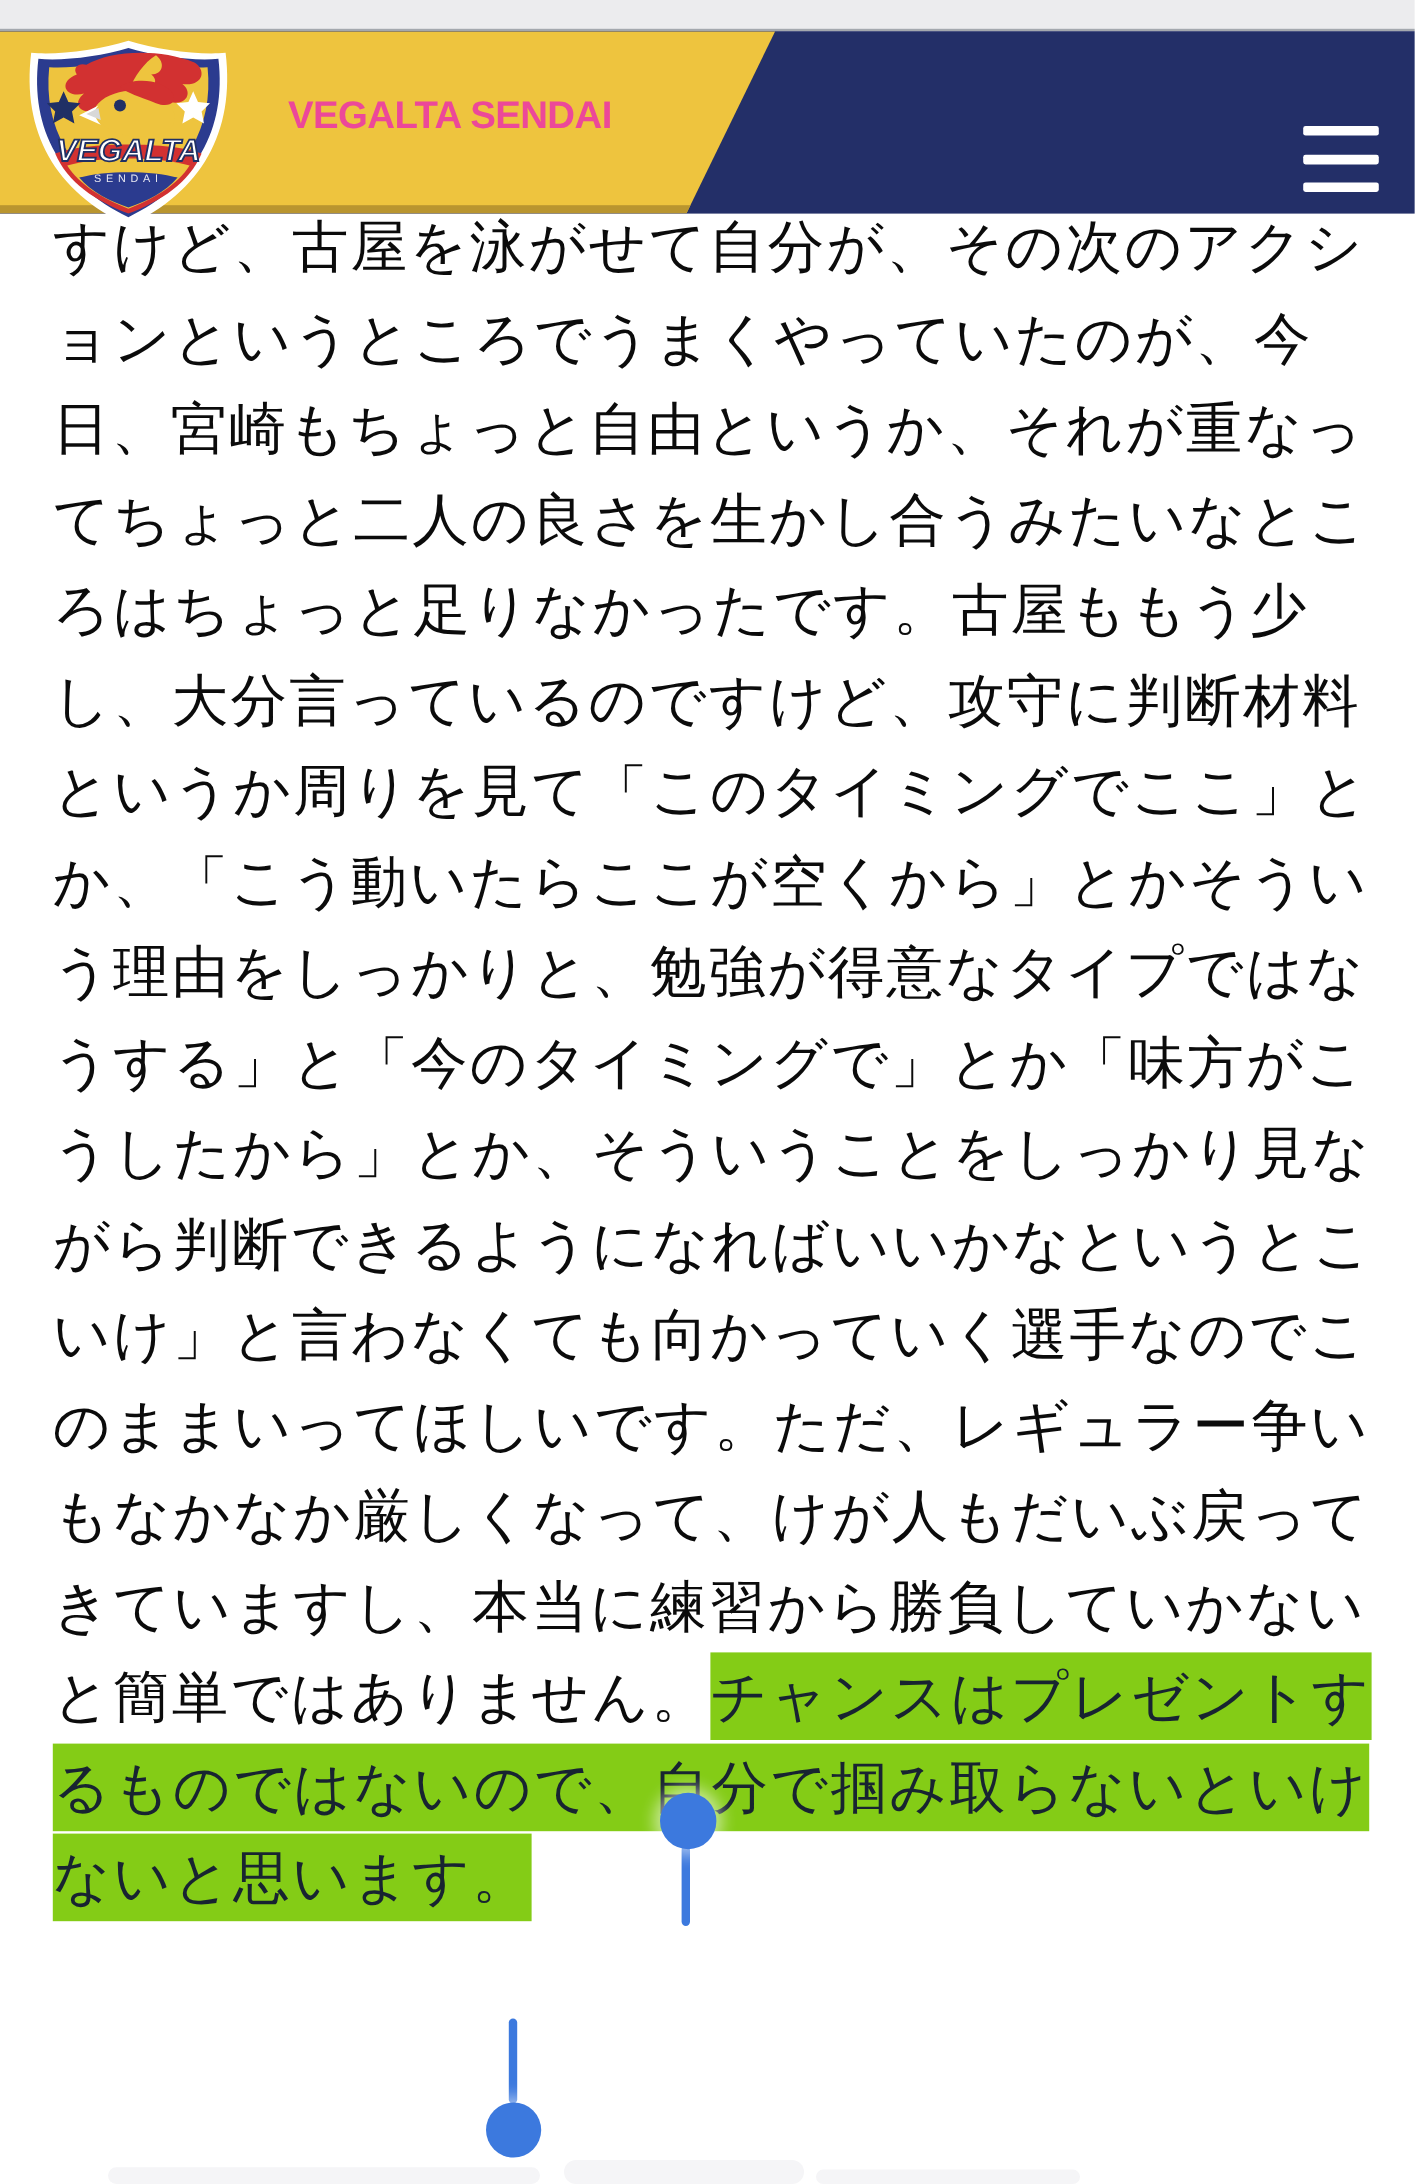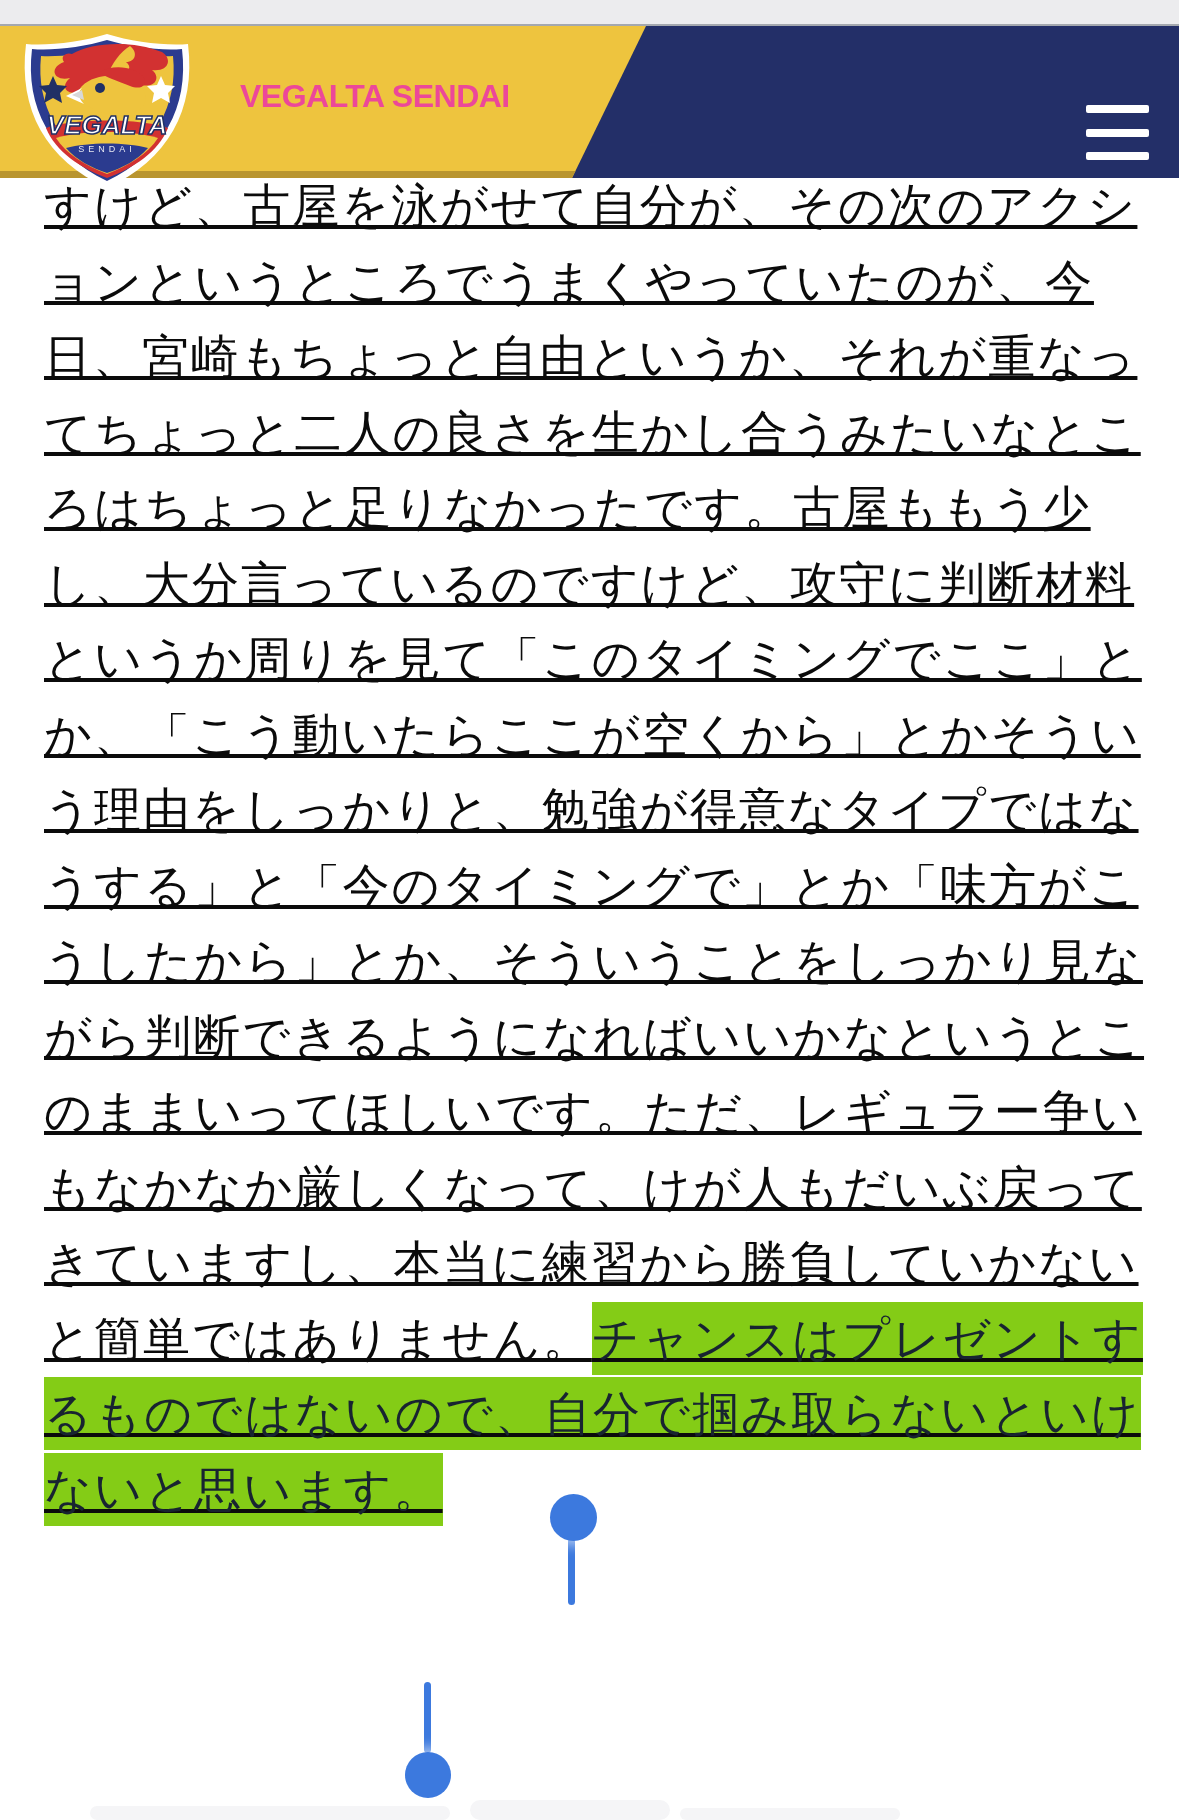--- a/index.html
+++ b/index.html
@@ -41,21 +41,21 @@
     background:none;border:none;padding:0;cursor:pointer;
   }
   .menu-btn .bar{width:63px;height:8px;background:#ffffff;border-radius:2px;}
   
   .article{
     position:absolute;left:0;top:168px;width:1179px;
     padding:0 30px 0 44px;box-sizing:border-box;
     font-size:47px;line-height:75.5px;letter-spacing:2px;
     color:#0b0b0b;
   }
-  .line{white-space:nowrap;height:75.5px;text-decoration:underline;}
+  .line{white-space:nowrap;height:75.5px;}
   .hl{
     background:#84cc16;color:#182431;
     padding:10px 0 10px 0;
   }
   
   .sel-bar{
     position:absolute;width:7px;background:#3c79de;border-radius:3.5px;
     box-shadow:0 0 12px 5px rgba(255,255,255,0.55);
   }
   .sel-dot{
@@ -130,20 +130,21 @@
     <div class="line"><span>日、宮崎もちょっと自由というか、それが重なっ</span></div>
     <div class="line"><span>てちょっと二人の良さを生かし合うみたいなとこ</span></div>
     <div class="line"><span>ろはちょっと足りなかったです。古屋ももう少</span></div>
     <div class="line"><span>し、大分言っているのですけど、攻守に判断材料</span></div>
     <div class="line"><span>というか周りを見て「このタイミングでここ」と</span></div>
     <div class="line"><span>か、「こう動いたらここが空くから」とかそうい</span></div>
     <div class="line"><span>う理由をしっかりと、勉強が得意なタイプではな</span></div>
     <div class="line"><span>うする」と「今のタイミングで」とか「味方がこ</span></div>
     <div class="line"><span>うしたから」とか、そういうことをしっかり見な</span></div>
     <div class="line"><span>がら判断できるようになればいいかなというとこ</span></div>
+    <div class="line"><span>いけ」と言わなくても向かっていく選手なのでこ</span></div>
     <div class="line"><span>のままいってほしいです。ただ、レギュラー争い</span></div>
     <div class="line"><span>もなかなか厳しくなって、けが人もだいぶ戻って</span></div>
     <div class="line"><span>きていますし、本当に練習から勝負していかない</span></div>
     <div class="line"><span>と簡単ではありません。</span><span class="hl">チャンスはプレゼントす</span></div>
     <div class="line"><span class="hl">るものではないので、自分で掴み取らないといけ</span></div>
     <div class="line"><span class="hl">ないと思います。</span></div>
   </div>
 
 <div class="sel-bar" id="sel-start-bar"></div>
 <div class="sel-dot" id="sel-start-dot"></div>

